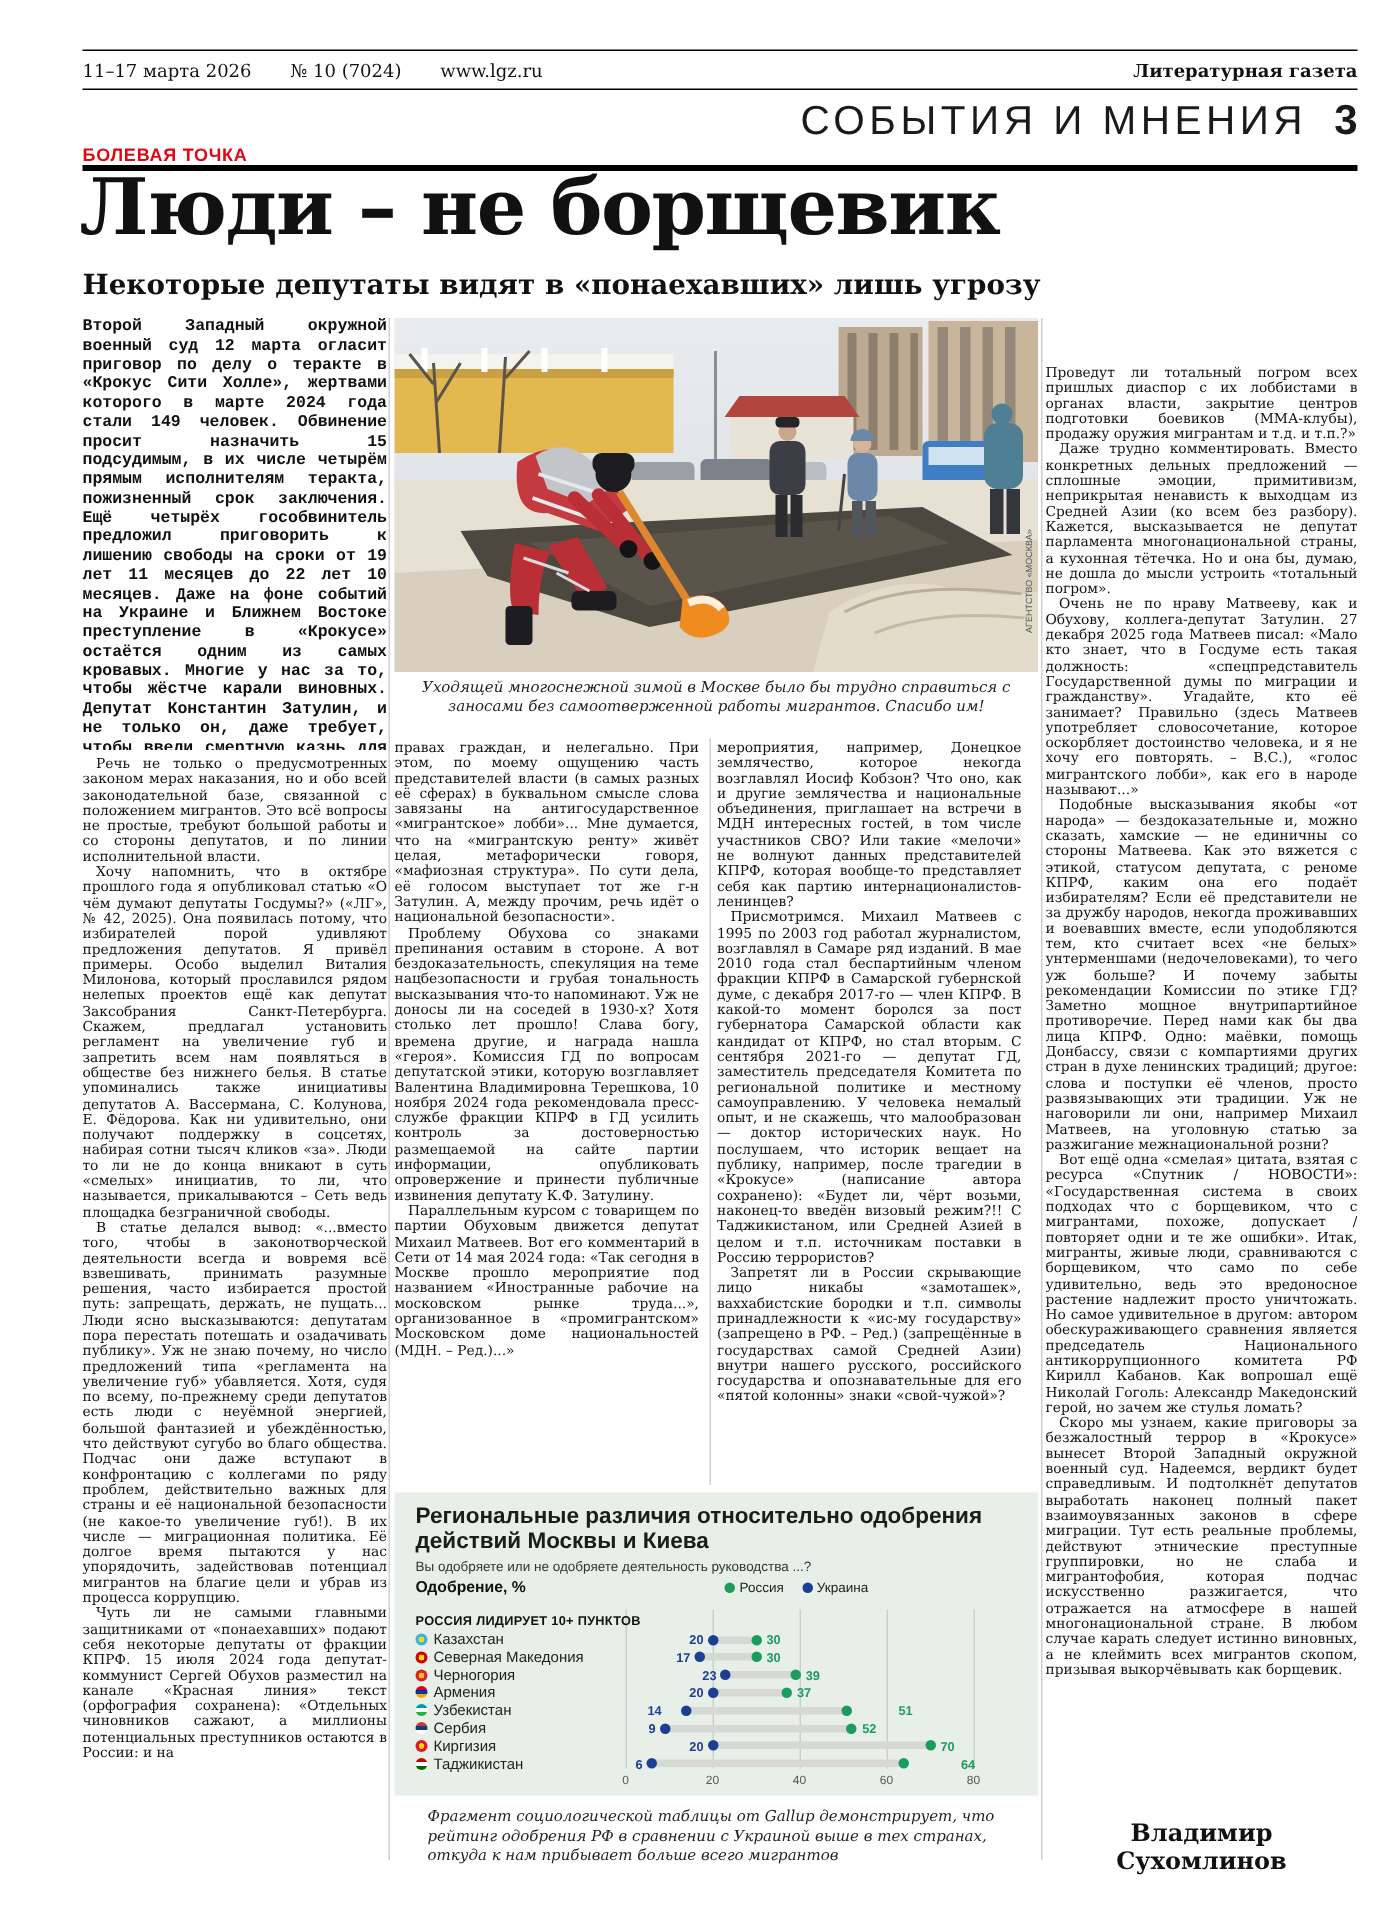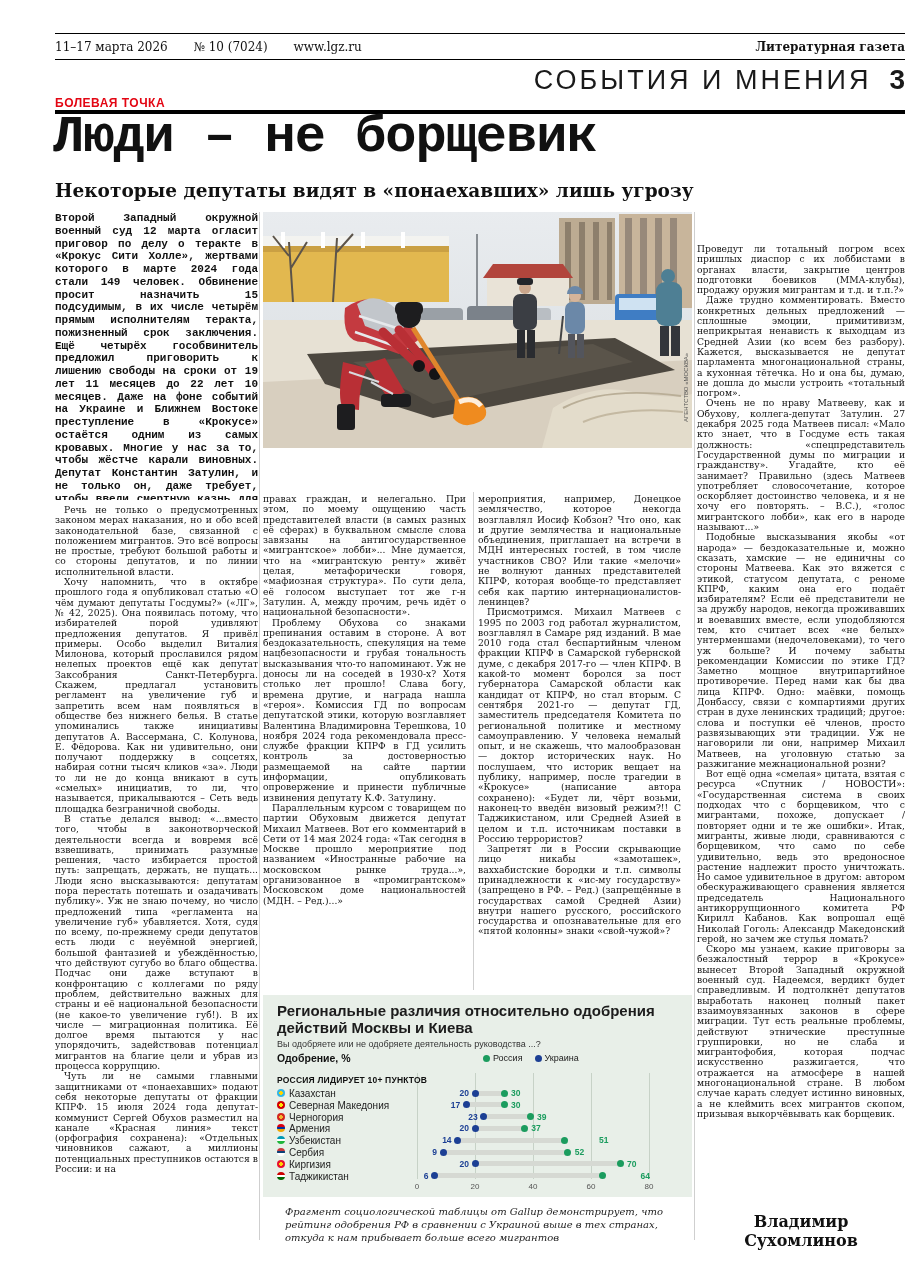--- a/index.html
+++ b/index.html
@@ -76,21 +76,21 @@
 
   <div class="hr" style="top:59px;height:1px;"></div>
 
   <div class="section-row">
     <span class="section-title">СОБЫТИЯ И МНЕНИЯ</span><span class="page-num">3</span>
   </div>
 
   <div class="kicker">БОЛЕВАЯ ТОЧКА</div>
   <div class="hr" style="top:110px;height:4px;"></div>
 
-  <h1 class="headline" style="margin:0;font-family:Liberation Mono, monospace;">Люди – не борщевик</h1>
+  <h1 class="headline" style="margin:0;">Люди – не борщевик</h1>
   <div class="deck">Некоторые депутаты видят в «понаехавших» лишь угрозу</div>
 
   <div class="vrule" style="left:259px;top:212px;height:1028px;"></div>
   <div class="vrule" style="left:473px;top:492px;height:498px;"></div>
   <div class="vrule" style="left:694px;top:212px;height:1028px;"></div>
 
   <div class="lead">Второй Западный окружной военный суд 12 марта огласит приговор по делу о теракте в «Крокус Сити Холле», жертвами которого в марте 2024 года стали 149 человек. Обвинение просит назначить 15 подсудимым, в их числе четырём прямым исполнителям теракта, пожизненный срок заключения. Ещё четырёх гособвинитель предложил приговорить к лишению свободы на сроки от 19 лет 11 месяцев до 22 лет 10 месяцев. Даже на фоне событий на Украине и Ближнем Востоке преступление в «Крокусе» остаётся одним из самых кровавых. Многие у нас за то, чтобы жёстче карали виновных. Депутат Константин Затулин, и не только он, даже требует, чтобы ввели смертную казнь для террористов. У теракта в «Крокусе» несколько аспектов. В том числе законотворческий.</div>
   <div class="col" style="left:55px;top:505px;width:203px;height:735px;">
       <p>Речь не только о предусмотренных законом мерах наказания, но и обо всей законодательной базе, связанной с положением мигрантов. Это всё вопросы не простые, требуют большой работы и со стороны депутатов, и по линии исполнительной власти.</p>
       <p>Хочу напомнить, что в октябре прошлого года я опубликовал статью «О чём думают депутаты Госдумы?» («ЛГ», № 42, 2025). Она появилась потому, что избирателей порой удивляют предложения депутатов. Я привёл примеры. Особо выделил Виталия Милонова, который прославился рядом нелепых проектов ещё как депутат Заксобрания Санкт-Петербурга. Скажем, предлагал установить регламент на увеличение губ и запретить всем нам появляться в обществе без нижнего белья. В статье упоминались также инициативы депутатов А. Вассермана, С. Колунова, Е. Фёдорова. Как ни удивительно, они получают поддержку в соцсетях, набирая сотни тысяч кликов «за». Люди то ли не до конца вникают в суть «смелых» инициатив, то ли, что называется, прикалываются – Сеть ведь площадка безграничной свободы.</p>
@@ -182,20 +182,21 @@
       <path d="M136 118 L170 160" stroke="#b92f35" stroke-width="9" stroke-linecap="round"></path>
       <circle cx="156" cy="154" r="6" fill="#141416"></circle>
         <circle cx="172" cy="162" r="6" fill="#141416"></circle>
       <line x1="150" y1="116" x2="200" y2="196" stroke="#e0862c" stroke-width="5"></line>
       <path d="M192 188 q18 -8 28 4 q8 12 -4 18 q-16 8 -26 -4 z" fill="#ef8b1f"></path>
       <path d="M196 190 q14 -6 22 4" stroke="#fff" stroke-width="5" fill="none" opacity="0.85"></path>
 
       <text x="-210" y="425" transform="rotate(-90)" font-size="6" fill="#555" class="credit" id="photo-credit-text">АГЕНТСТВО «МОСКВА»</text>
     </svg>
   </div>
+  <div class="photo-caption">Уходящей многоснежной зимой в Москве было бы трудно справиться с заносами без самоотверженной работы мигрантов. Спасибо им!</div>
 
   <div class="col no-first-indent" style="left:263px;top:494px;width:203px;height:497px;">
       <p>правах граждан, и нелегально. При этом, по моему ощущению часть представителей власти (в самых разных её сферах) в буквальном смысле слова завязаны на антигосударственное «мигрантское» лобби»... Мне думается, что на «мигрантскую ренту» живёт целая, метафорически говоря, «мафиозная структура». По сути дела, её голосом выступает тот же г-н Затулин. А, между прочим, речь идёт о национальной безопасности».</p>
       <p>Проблему Обухова со знаками препинания оставим в стороне. А вот бездоказательность, спекуляция на теме нацбезопасности и грубая тональность высказывания что-то напоминают. Уж не доносы ли на соседей в 1930-х? Хотя столько лет прошло! Слава богу, времена другие, и награда нашла «героя». Комиссия ГД по вопросам депутатской этики, которую возглавляет Валентина Владимировна Терешкова, 10 ноября 2024 года рекомендовала пресс-службе фракции КПРФ в ГД усилить контроль за достоверностью размещаемой на сайте партии информации, опубликовать опровержение и принести публичные извинения депутату К.Ф. Затулину.</p>
       <p>Параллельным курсом с товарищем по партии Обуховым движется депутат Михаил Матвеев. Вот его комментарий в Сети от 14 мая 2024 года: «Так сегодня в Москве прошло мероприятие под названием «Иностранные рабочие на московском рынке труда...», организованное в «промигрантском» Московском доме национальностей (МДН. – Ред.)...»</p>
     </div>
   <div class="col no-first-indent" style="left:478px;top:494px;width:203px;height:497px;">
       <p>мероприятия, например, Донецкое землячество, которое некогда возглавлял Иосиф Кобзон? Что оно, как и другие землячества и национальные объединения, приглашает на встречи в МДН интересных гостей, в том числе участников СВО? Или такие «мелочи» не волнуют данных представителей КПРФ, которая вообще-то представляет себя как партию интернационалистов-ленинцев?</p>
       <p>Присмотримся. Михаил Матвеев с 1995 по 2003 год работал журналистом, возглавлял в Самаре ряд изданий. В мае 2010 года стал беспартийным членом фракции КПРФ в Самарской губернской думе, с декабря 2017-го — член КПРФ. В какой-то момент боролся за пост губернатора Самарской области как кандидат от КПРФ, но стал вторым. С сентября 2021-го — депутат ГД, заместитель председателя Комитета по региональной политике и местному самоуправлению. У человека немалый опыт, и не скажешь, что малообразован — доктор исторических наук. Но послушаем, что историк вещает на публику, например, после трагедии в «Крокусе» (написание автора сохранено): «Будет ли, чёрт возьми, наконец-то введён визовый режим?!! С Таджикистаном, или Средней Азией в целом и т.п. источникам поставки в Россию террористов?</p>
       <p>Запретят ли в России скрывающие лицо никабы «замоташек», ваххабистские бородки и т.п. символы принадлежности к «ис-му государству» (запрещено в РФ. – Ред.) (запрещённые в государствах самой Средней Азии) внутри нашего русского, российского государства и опознавательные для его «пятой колонны» знаки «свой-чужой»?</p>
@@ -248,21 +249,21 @@
           <div class="dot" style="left: 257.8px; background: rgb(27, 156, 94);"></div>
           <div class="vlab" style="left: 186px; width: 20px; text-align: right; color: rgb(28, 63, 148);">20</div>
           <div class="vlab" style="left: 268.3px; color: rgb(27, 156, 94);">37</div>
         </div>
         <div class="crow" style="top: 139.2px;">
           <div class="flag" style="background: linear-gradient(rgb(0, 153, 181) 0px, rgb(0, 153, 181) 33%, rgb(255, 255, 255) 33%, rgb(255, 255, 255) 66%, rgb(30, 181, 58) 66%, rgb(30, 181, 58) 100%);"></div>
           <div class="cname">Узбекистан</div>
           <div class="conn" style="left: 194.6px; width: 107.3px;"></div>
           <div class="dot" style="left: 191.1px; background: rgb(28, 63, 148);"></div>
           <div class="dot" style="left: 298.4px; background: rgb(27, 156, 94);"></div>
-          <div class="vlab" style="left: 168.6px; width: 20px; text-align: right; color: rgb(28, 63, 148);">14</div>
+          <div class="vlab" style="left: 168.6px; width: 20px; color: rgb(28, 63, 148);">14</div>
           <div class="vlab" style="left: 299px; color: rgb(27, 156, 94); padding-left: 37px;">51</div>
         </div>
         <div class="crow" style="top: 151px;">
           <div class="flag" style="background: linear-gradient(rgb(198, 54, 60) 0px, rgb(198, 54, 60) 33%, rgb(12, 64, 118) 33%, rgb(12, 64, 118) 66%, rgb(255, 255, 255) 66%, rgb(255, 255, 255) 100%);"></div>
           <div class="cname">Сербия</div>
           <div class="conn" style="left: 180.1px; width: 124.7px;"></div>
           <div class="dot" style="left: 176.6px; background: rgb(28, 63, 148);"></div>
           <div class="dot" style="left: 301.3px; background: rgb(27, 156, 94);"></div>
           <div class="vlab" style="left: 154.1px; width: 20px; text-align: right; color: rgb(28, 63, 148);">9</div>
           <div class="vlab" style="left: 311.8px; color: rgb(27, 156, 94);">52</div>

